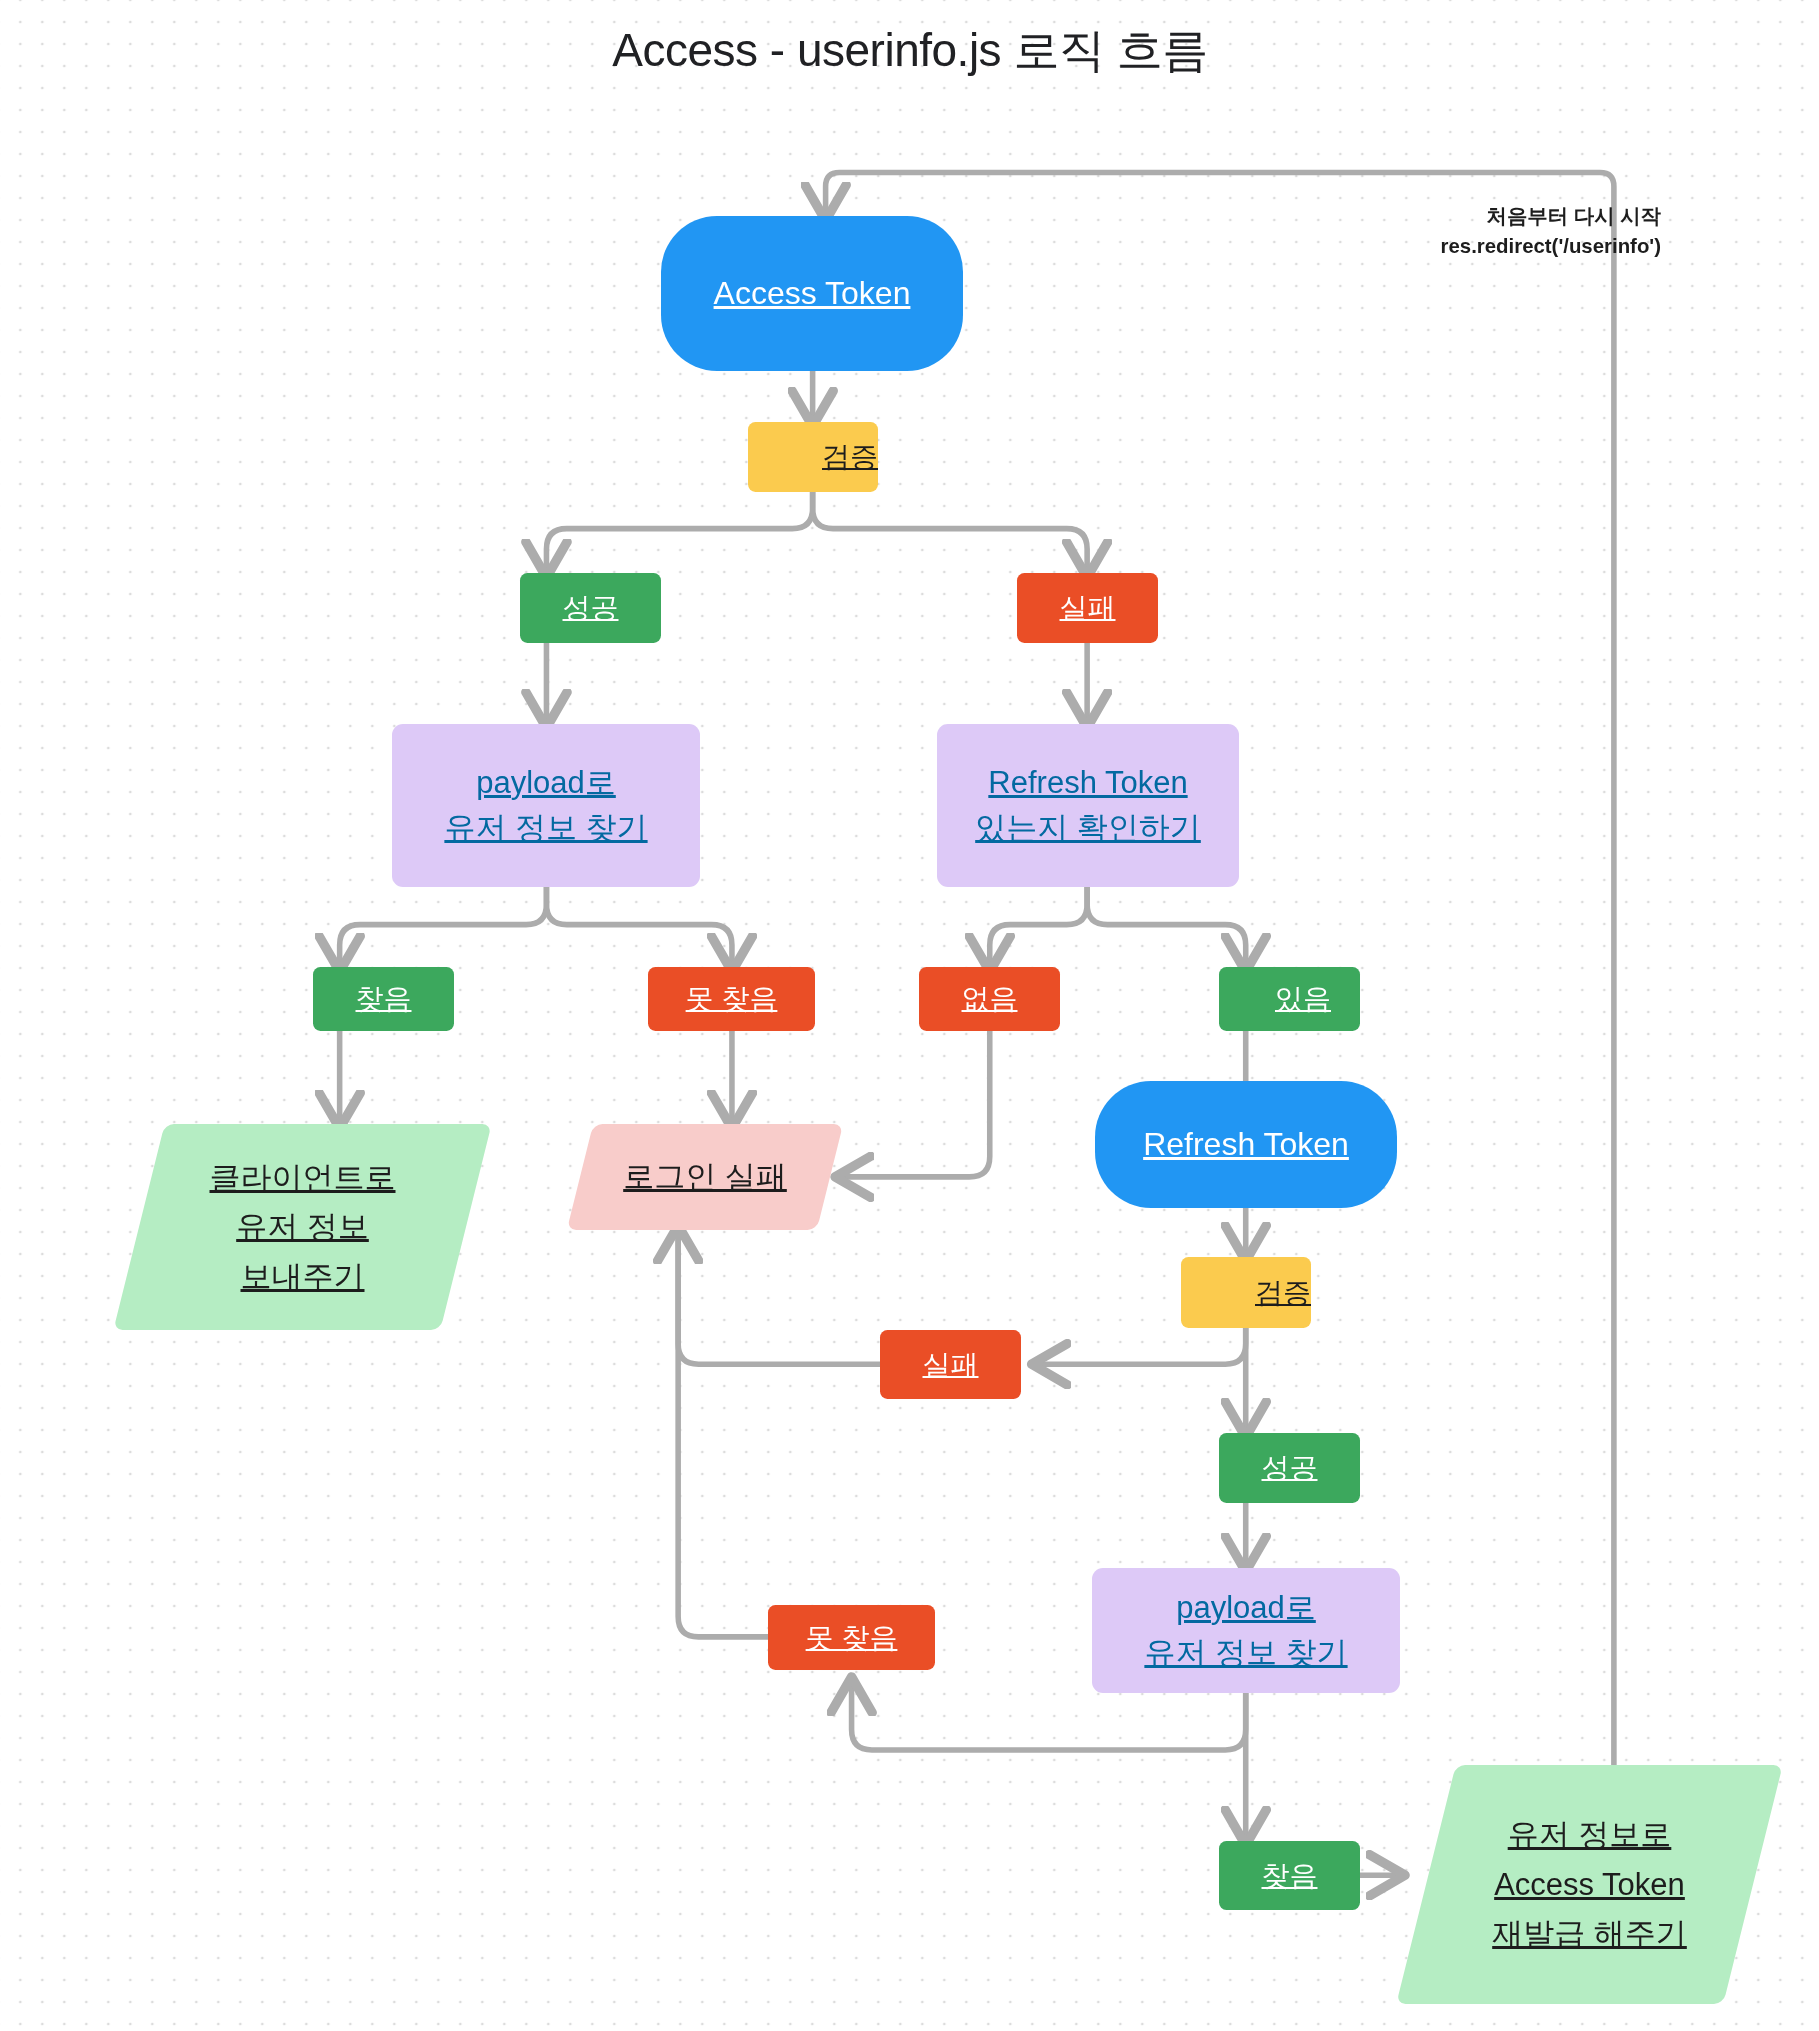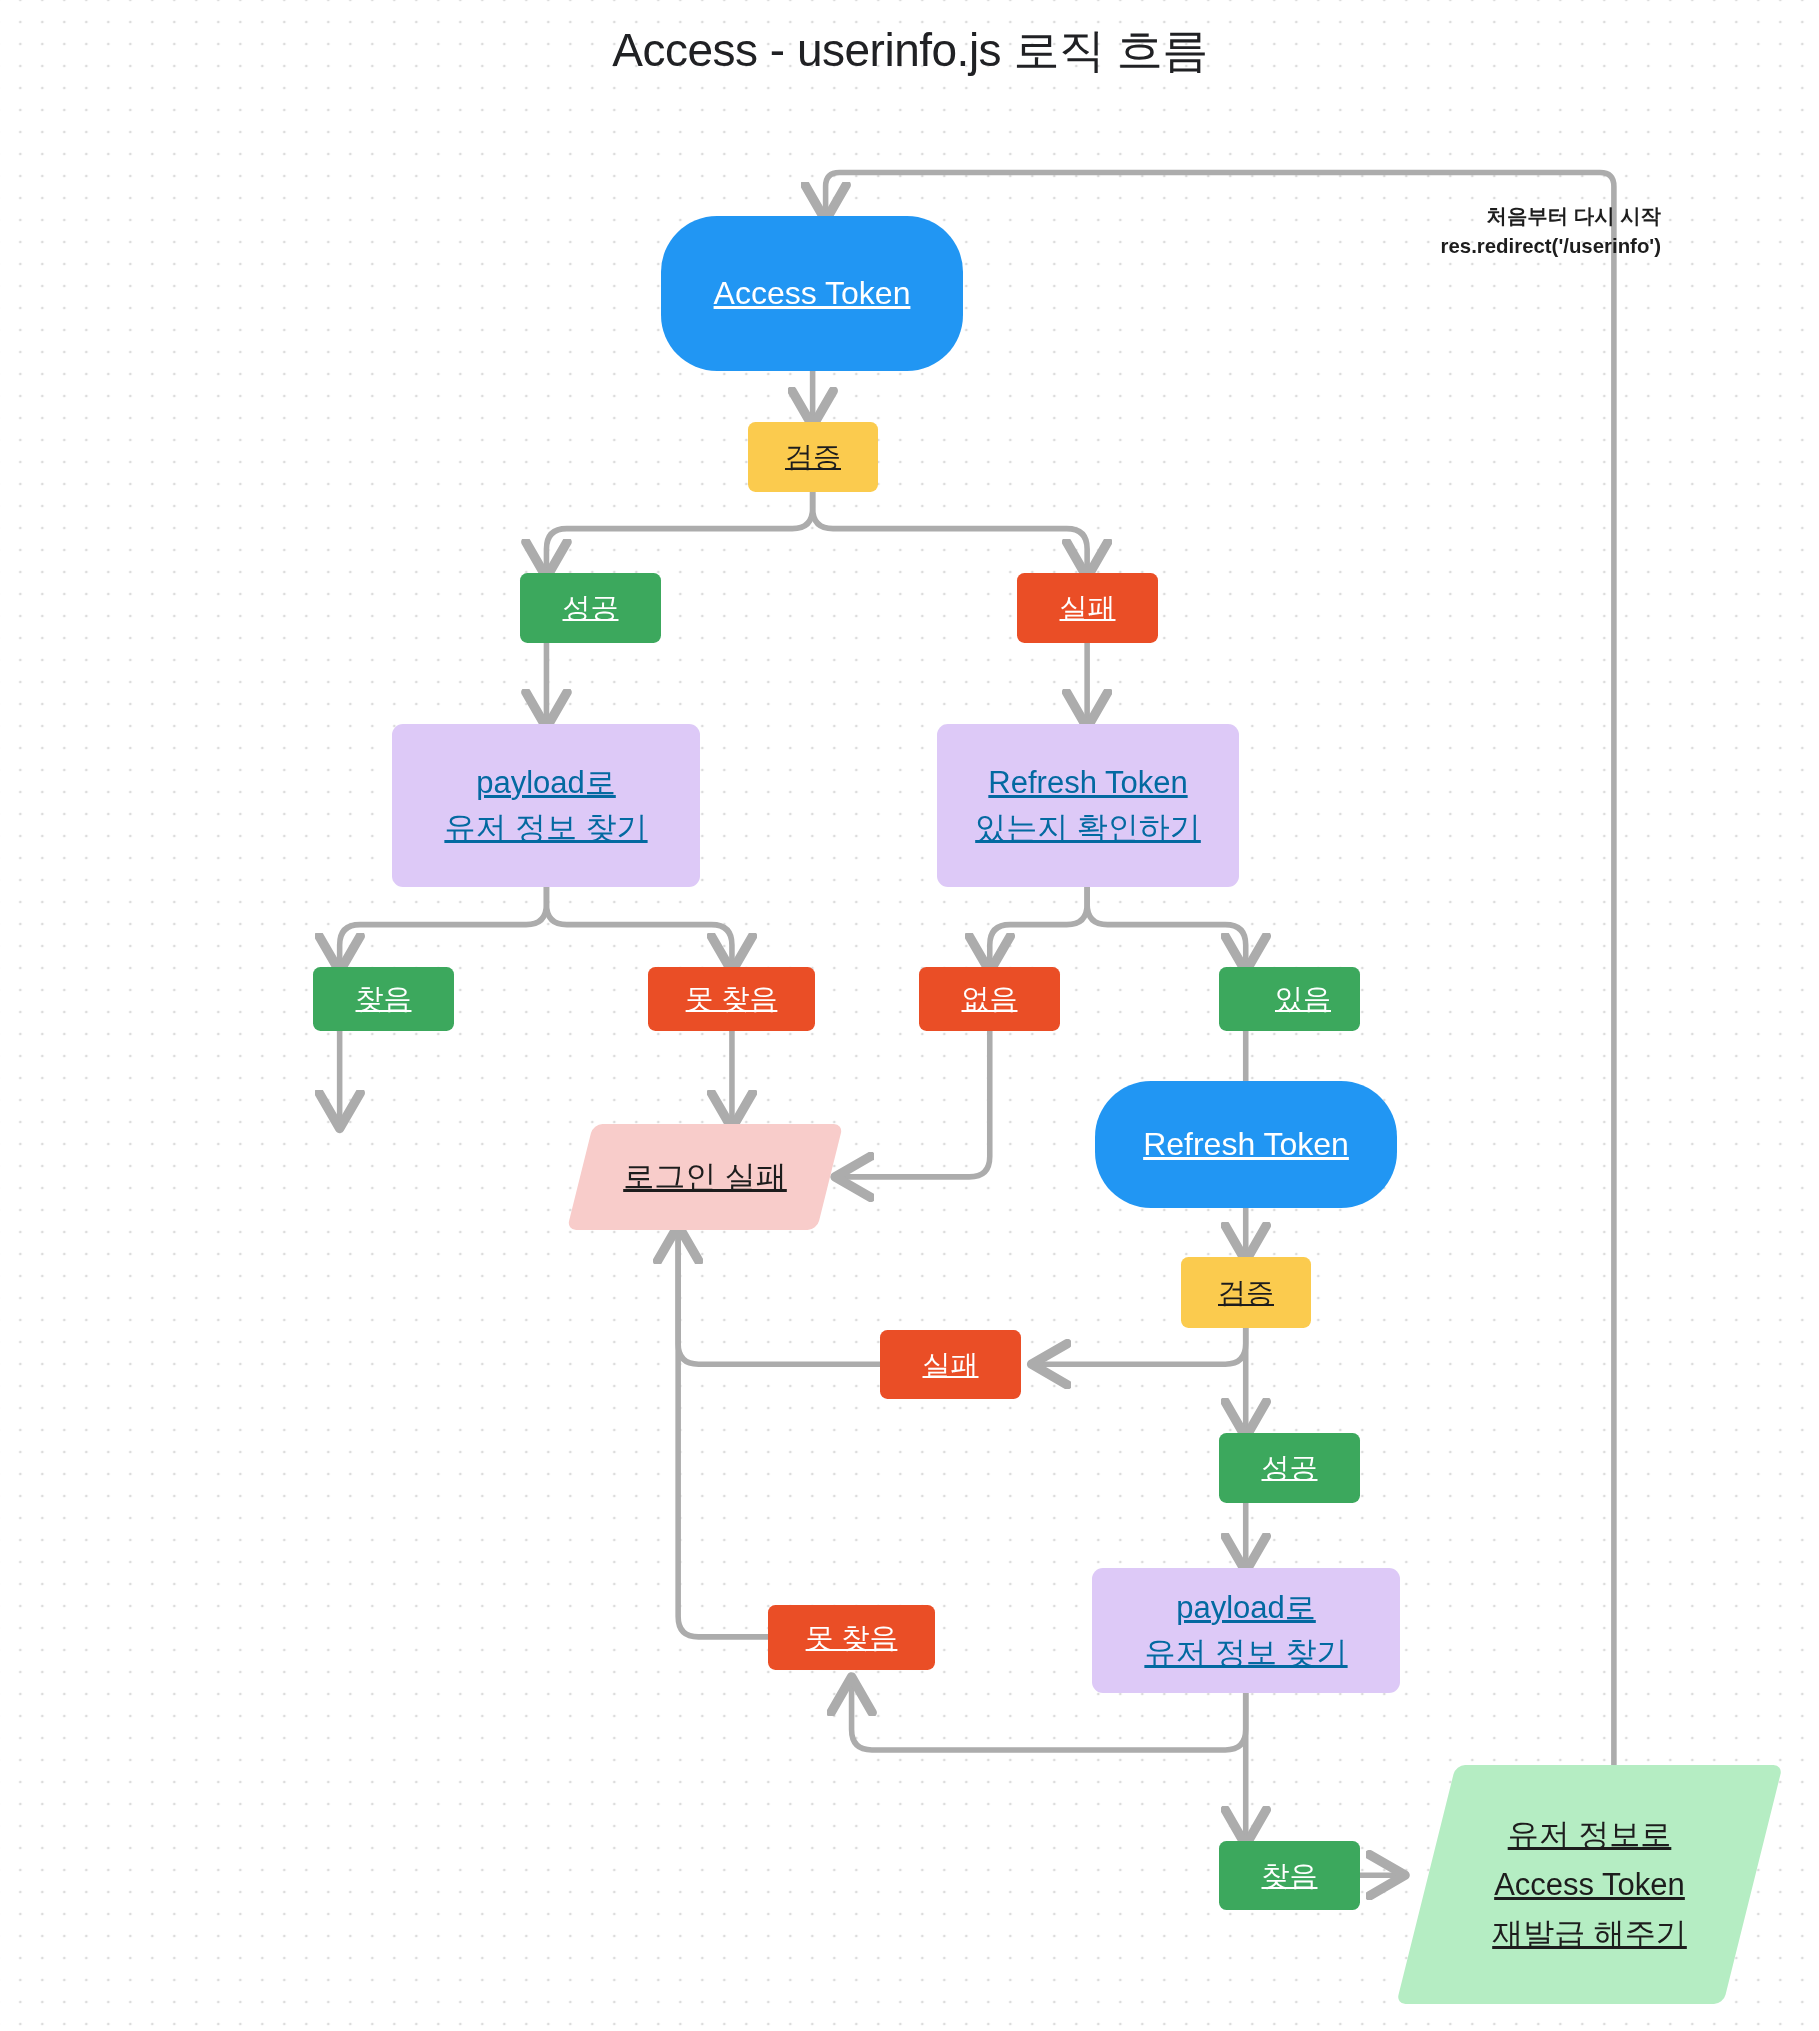--- a/index.html
+++ b/index.html
@@ -67,21 +67,21 @@
     font-size: 32px;
   }
   
   .chip {
     border-radius: 7.4px;
     color: #ffffff;
     font-size: 28px;
   }
   .chip.green { background: #3CA85D; margin-left: 44px; }
   .chip.red   { background: #EA4E26; }
-  .chip.amber { background: #FBCB4E; color: #1d1d1d; }
+  .chip.amber { background: #FBCB4E; color: #1d1d1d; align-items: flex-end; }
 
   
   .process {
     background: #DDC9F7;
     color: #0369a1;
     border-radius: 11px;
     font-size: 31px;
     line-height: 1.45;
   }
   
@@ -203,20 +203,26 @@
   </div>
 
   <div class="node chip red" style="left:919px; top:967px; width:141px; height:64px;">
     <span>없음</span>
   </div>
 
   <div class="node chip green" style="left:1175px; top:967px; width:141px; height:64px;padding-left:27px;">
     <span>있음</span>
   </div>
 
+  <div class="node io green" style="left:139px; top:1124px; width:327px; height:206px;">
+    <span class="skewbg"></span>
+    <span class="txt">클라이언트로</span>
+    <span class="txt">유저 정보</span>
+    <span class="txt">보내주기</span>
+  </div>
 
   <div class="node io pink" style="left:580px; top:1124px; width:250px; height:106px;">
     <span class="skewbg"></span>
     <span class="txt">로그인 실패</span>
   </div>
 
   <div class="node pill" style="left:1095px; top:1081px; width:302px; height:127px;">
     <span>Refresh Token</span>
   </div>
 

